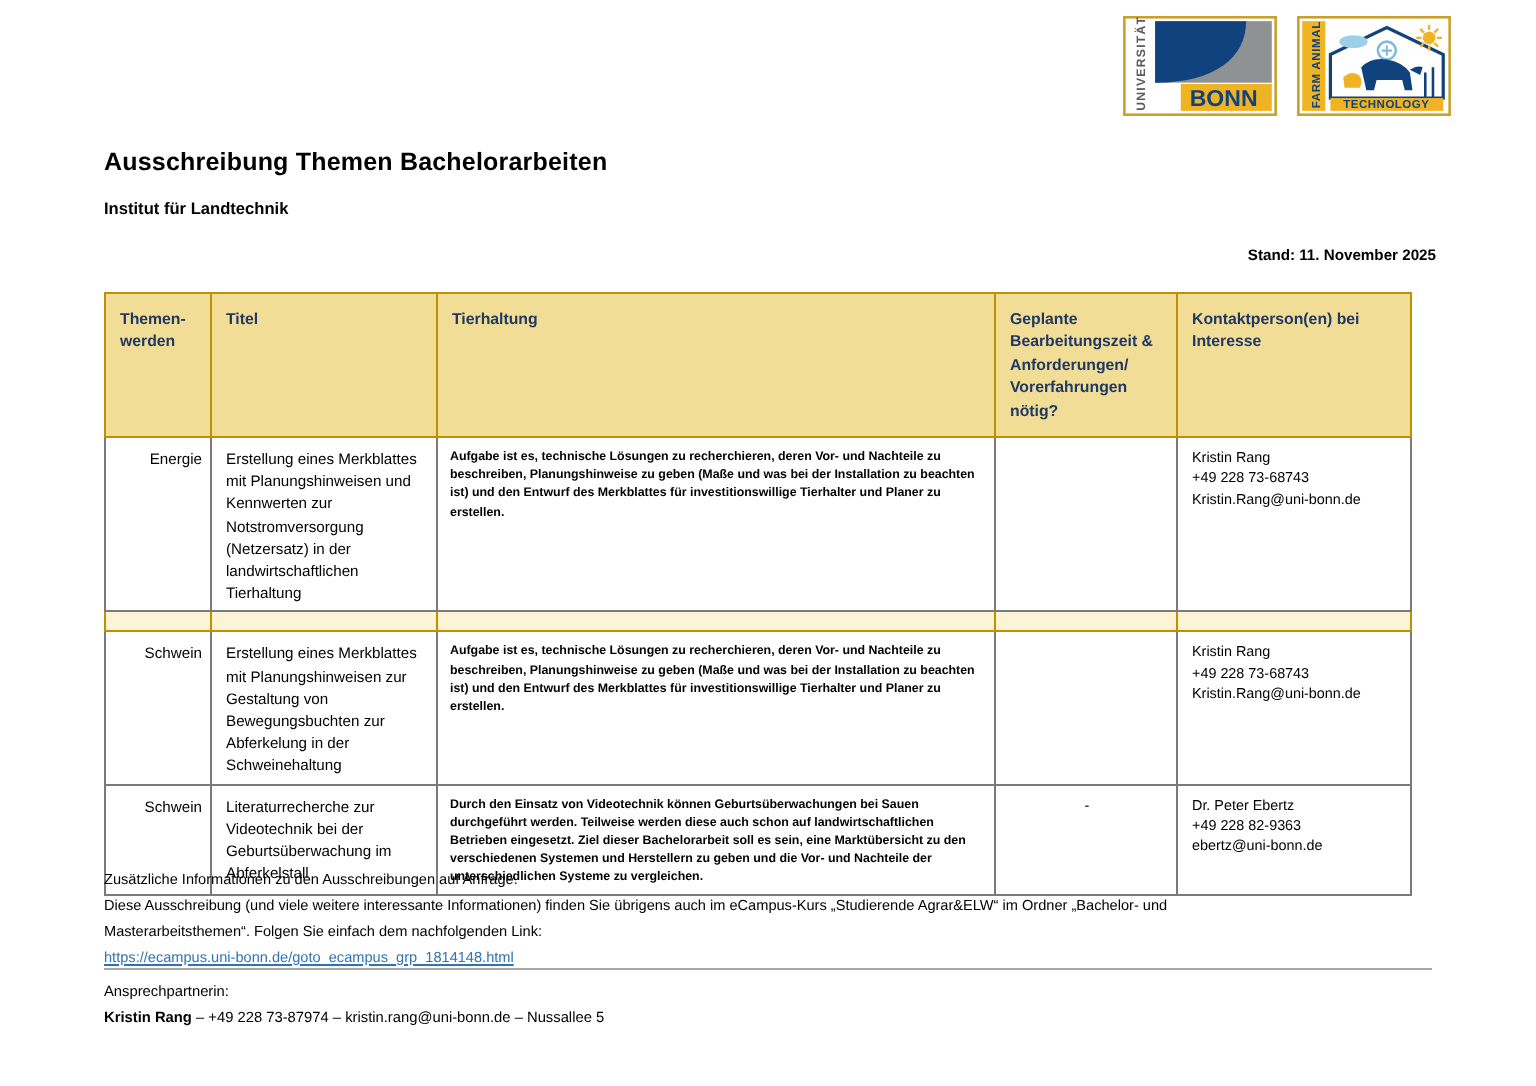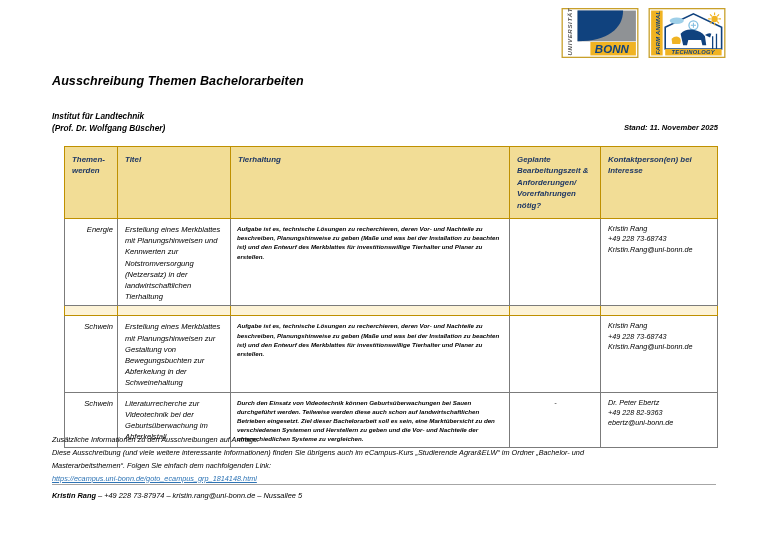--- a/index.html
+++ b/index.html
@@ -13,21 +13,20 @@
     font-family: "Liberation Sans", sans-serif;
     color: #000000;
     position: relative;
     overflow: hidden;
   }
   .page {
     position: relative;
     width: 768px;
     height: 543px;
     box-sizing: border-box;
-    font-style: italic;
   }
 
   
   .logo-strip {
     position: absolute;
     top: 8px;
     right: 42px;
     display: flex;
     align-items: flex-start;
     gap: 9px;
@@ -40,42 +39,41 @@
     position: absolute;
     left: 52px;
     top: 74px;
     font-size: 12.5px;
     font-weight: bold;
     letter-spacing: .1px;
   }
   .sub-block {
     position: absolute;
     left: 52px;
-    top: 111px;
+    top: 99px;
     font-size: 8.3px;
     font-weight: bold;
     line-height: 11.6px;
   }
   .stand {
     position: absolute;
     right: 50px;
     top: 123px;
     font-size: 7.6px;
     font-weight: bold;
   }
 
   
   table.themen {
     position: absolute;
     left: 52px;
     top: 146px;
     width: 654px;
     border-collapse: collapse;
     table-layout: fixed;
-    margin-left: 12px;
   }
   table.themen td {
     vertical-align: top;
     padding: 3px 4px 3px 5px;
     border: 1px solid #7b7b7b;
   }
   thead td {
     background: #f2dd96;
     border: 1px solid #bf9000 !important;
     color: #1f3864;
@@ -198,21 +196,20 @@
       </g>
       <rect x="26" y="64" width="88" height="10" fill="#f0b323"></rect>
       <text x="36" y="72" font-family="'Liberation Sans',sans-serif" font-size="9" font-weight="bold" fill="#10427e" letter-spacing=".4">TECHNOLOGY</text>
     </svg>
   </div>
 
   <div class="doc-title">Ausschreibung Themen Bachelorarbeiten</div>
 
   <div class="sub-block">
     <div>Institut für Landtechnik</div>
-    <div>(Prof. Dr. Wolfgang Büscher)</div>
   </div>
 
   <div class="stand">Stand: 11. November 2025</div>
 
   <table class="themen">
     <colgroup>
       <col class="col-bereich">
         <col class="col-titel">
         <col class="col-besch">
         <col class="col-zeit">
@@ -280,18 +277,19 @@
   <div class="notes">
     <div>Zusätzliche Informationen zu den Ausschreibungen auf Anfrage.</div>
     <div>Diese Ausschreibung (und viele weitere interessante Informationen) finden Sie übrigens auch im eCampus-Kurs „Studierende Agrar&amp;ELW“ im Ordner „Bachelor- und</div>
     <div>Masterarbeitsthemen“. Folgen Sie einfach dem nachfolgenden Link:</div>
     <div class="link">https://ecampus.uni-bonn.de/goto_ecampus_grp_1814148.html</div>
   </div>
 
   <div class="rule"></div>
 
   <div class="contact">
+    <div>Ansprechpartnerin:</div>
     <div>
       <span class="b">Kristin Rang</span><span> – +49 228 73-87974 – kristin.rang@uni-bonn.de – Nussallee 5</span>
     </div>
   </div>
 
 </div>
 
 </body></html>

